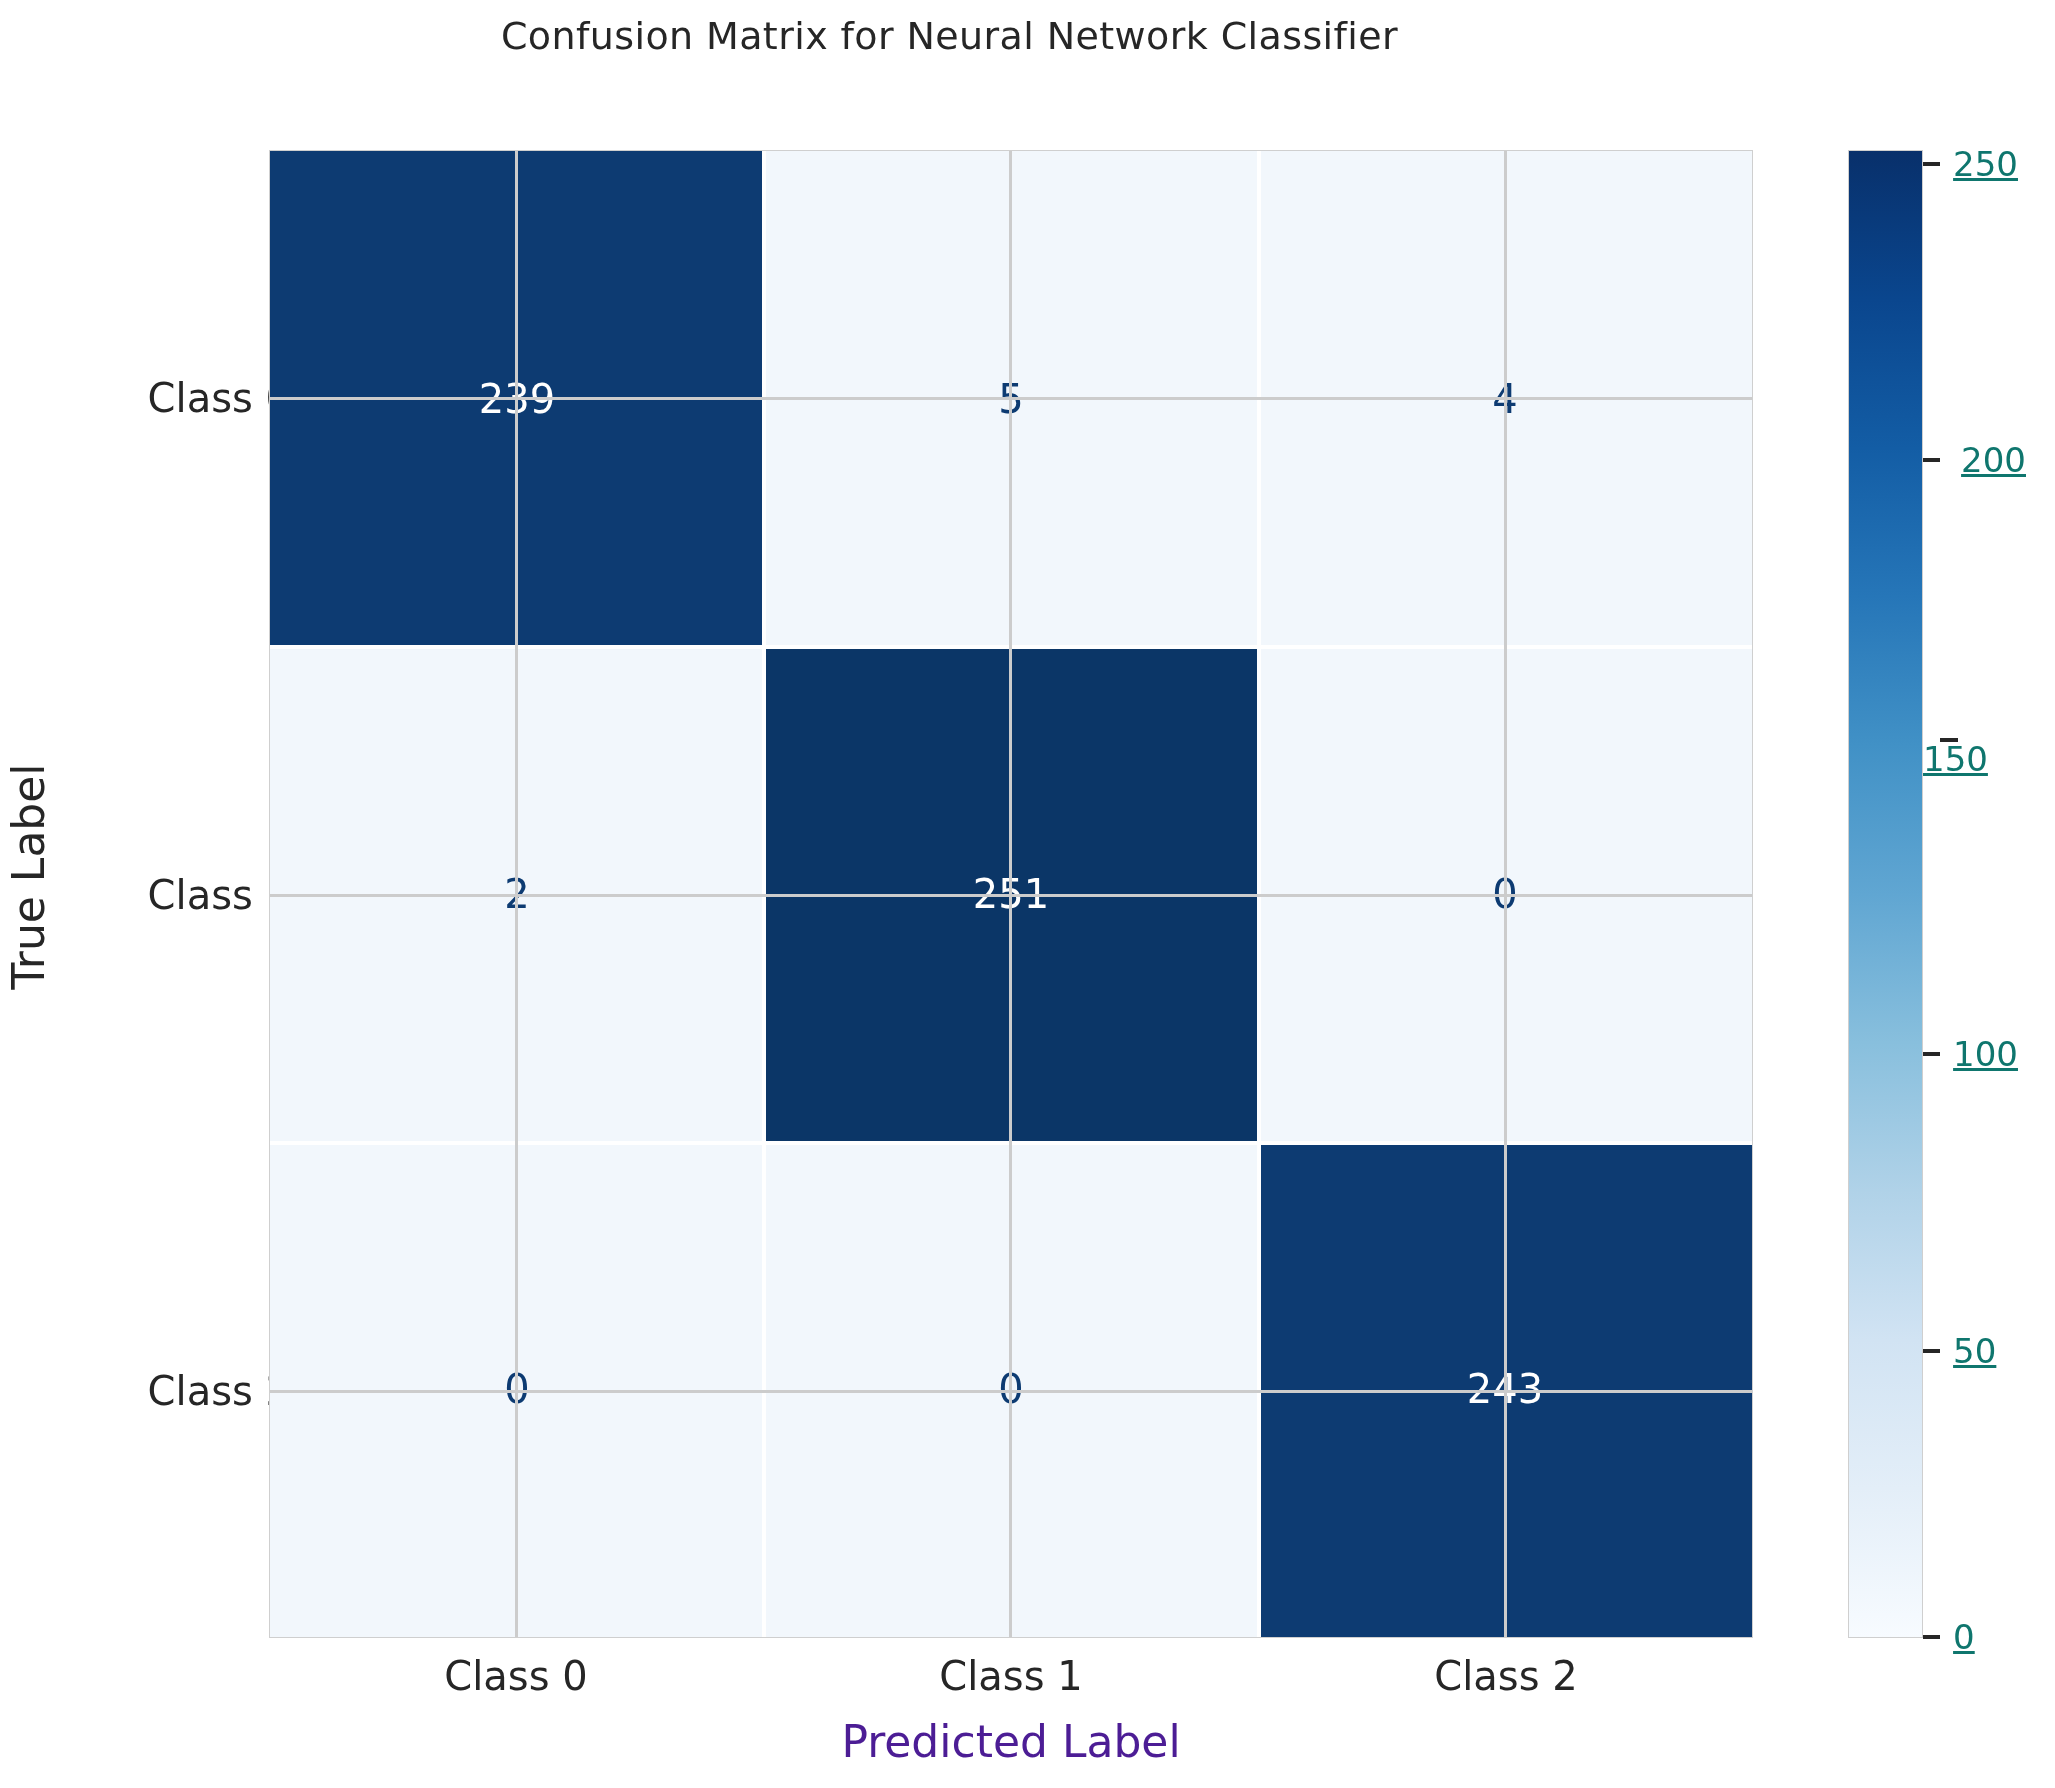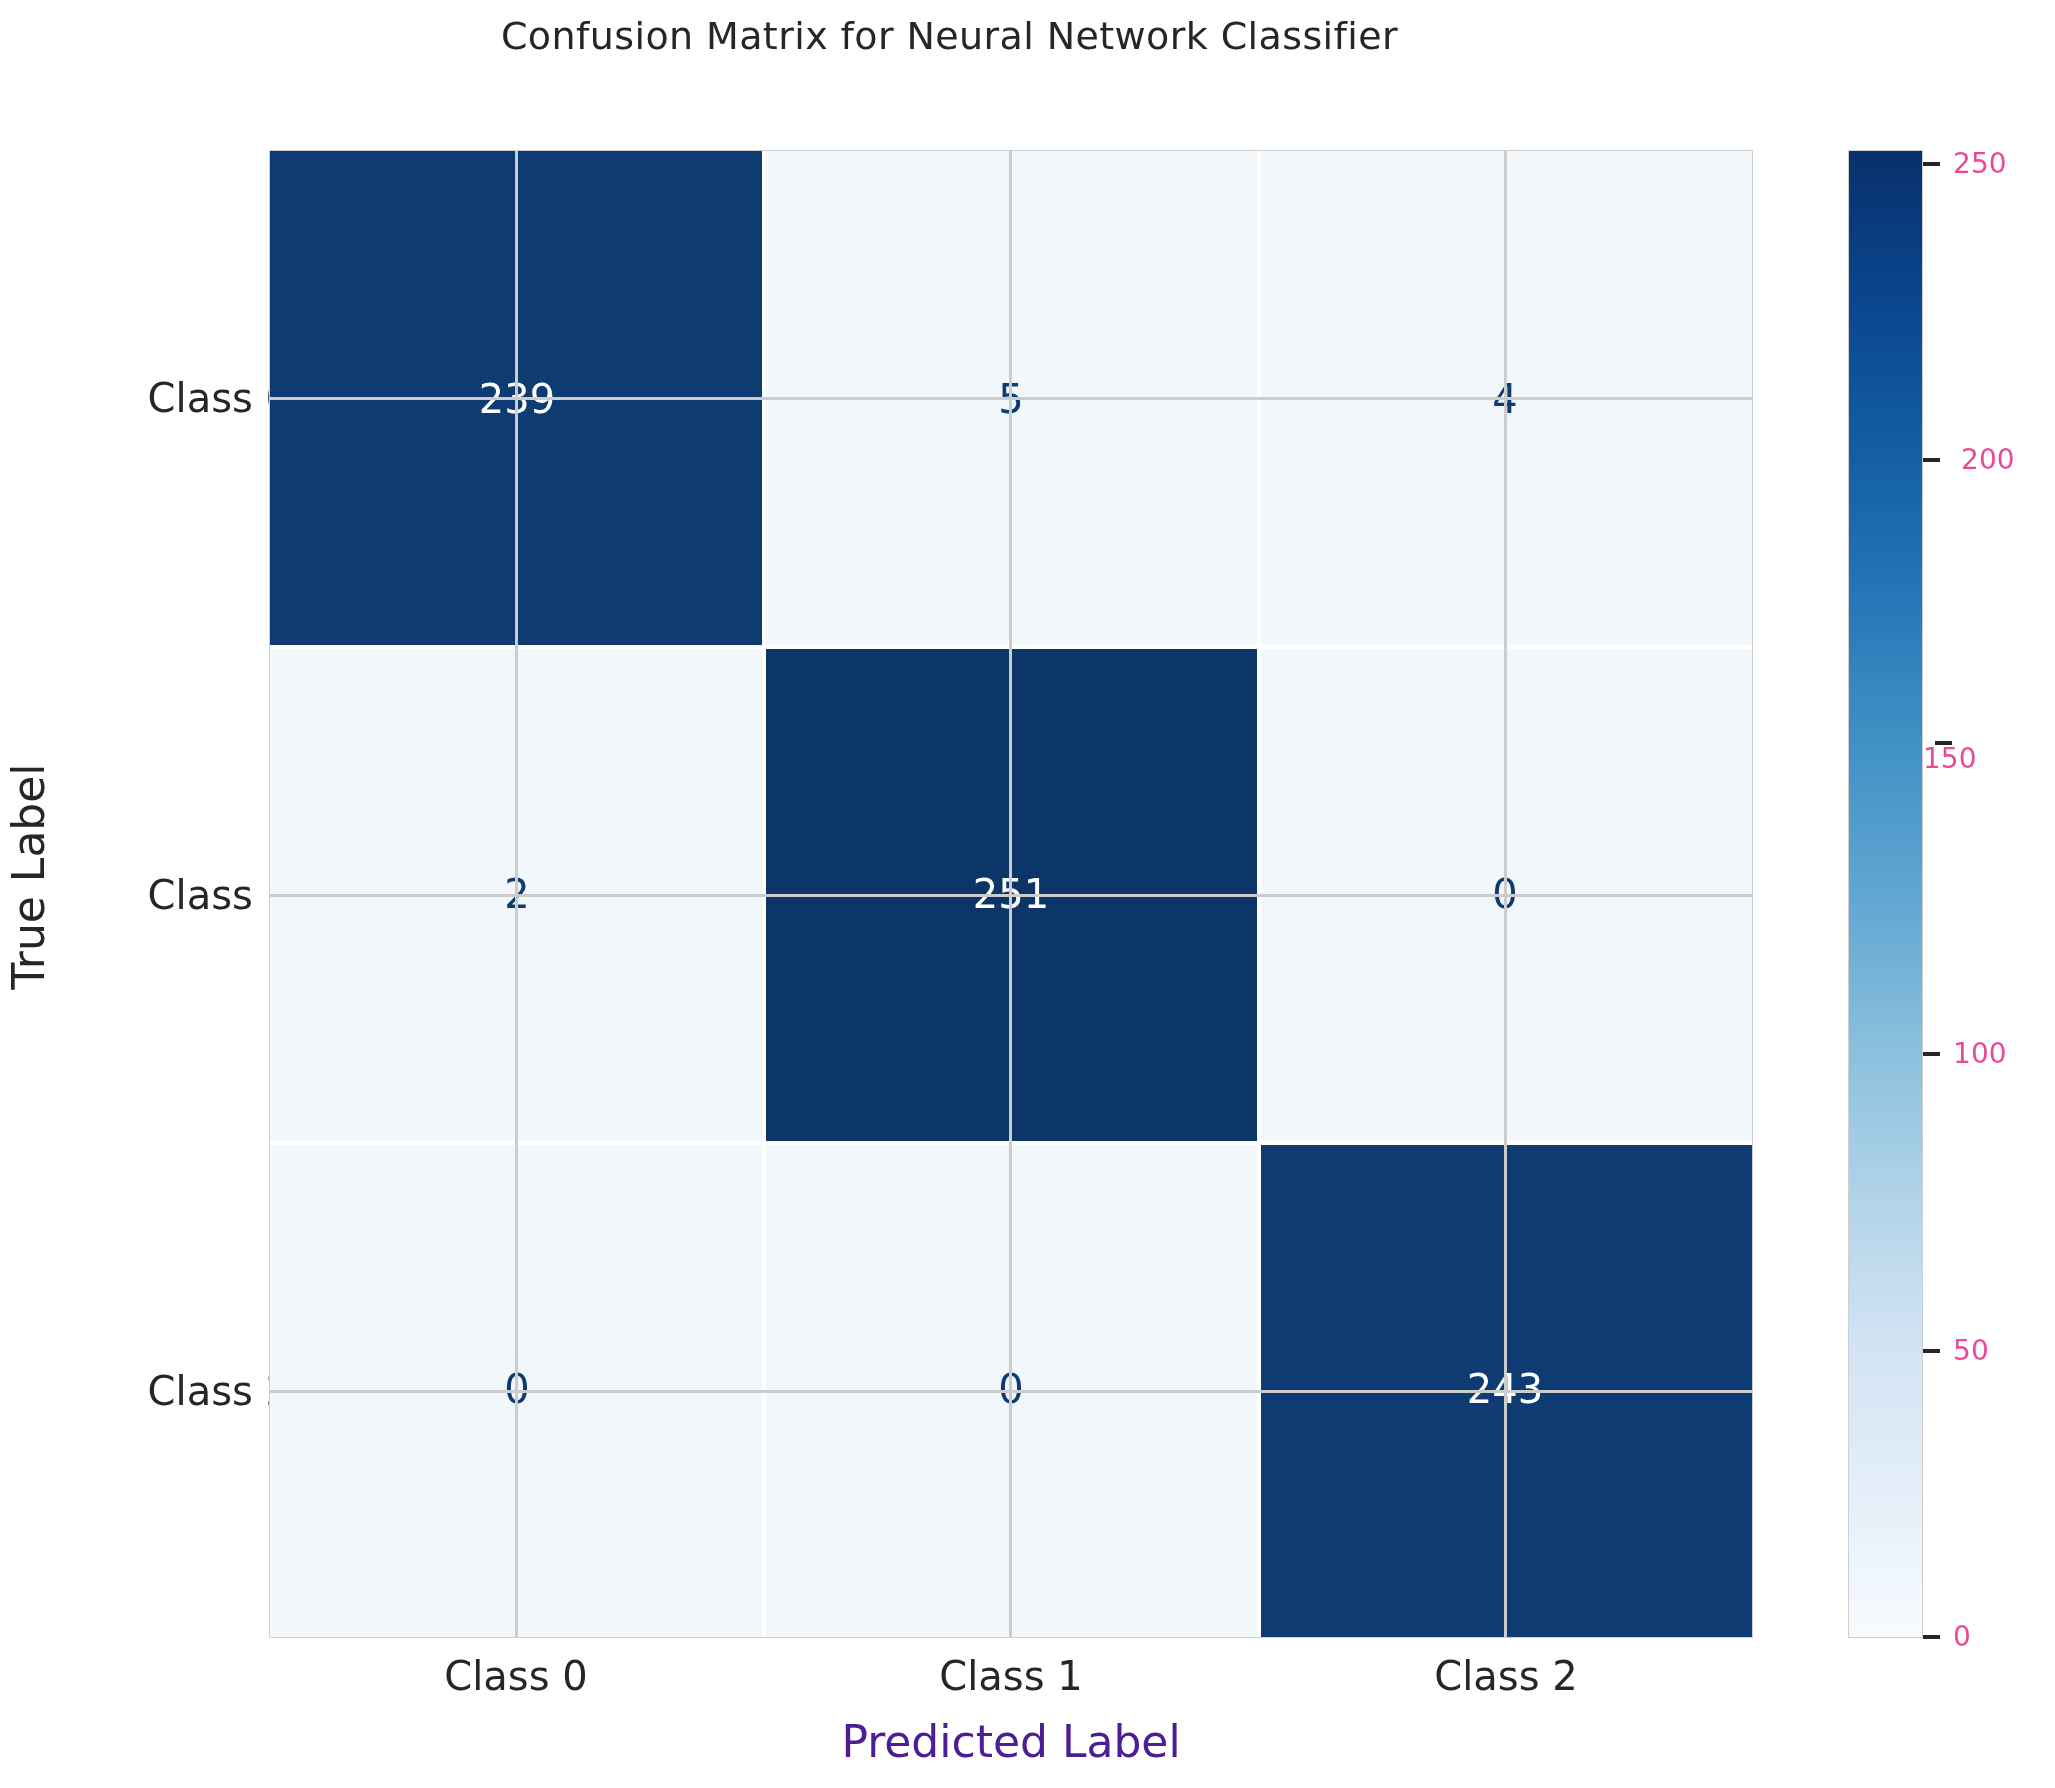--- a/index.html
+++ b/index.html
@@ -195,23 +195,24 @@
     white-space: nowrap;
   }
   .cbtick .dash {
     display: inline-block;
     width: 17.4px;
     height: 4px;
     background: #262626;
     margin-right: 12.7px;
   }
   .cbtick .cbtxt {
-    font-size: 28px;
-    color: #ec4899;
+    font-size: 34px;
+    color: #0f766e;
     line-height: 1;
+    text-decoration: underline;
   }
 </style>
 </head>
 <body>
 
 <div id="figure">
 
   <div id="title">Confusion Matrix for Neural Network Classifier</div>
 
   <div id="ylabel">True Label</div>

